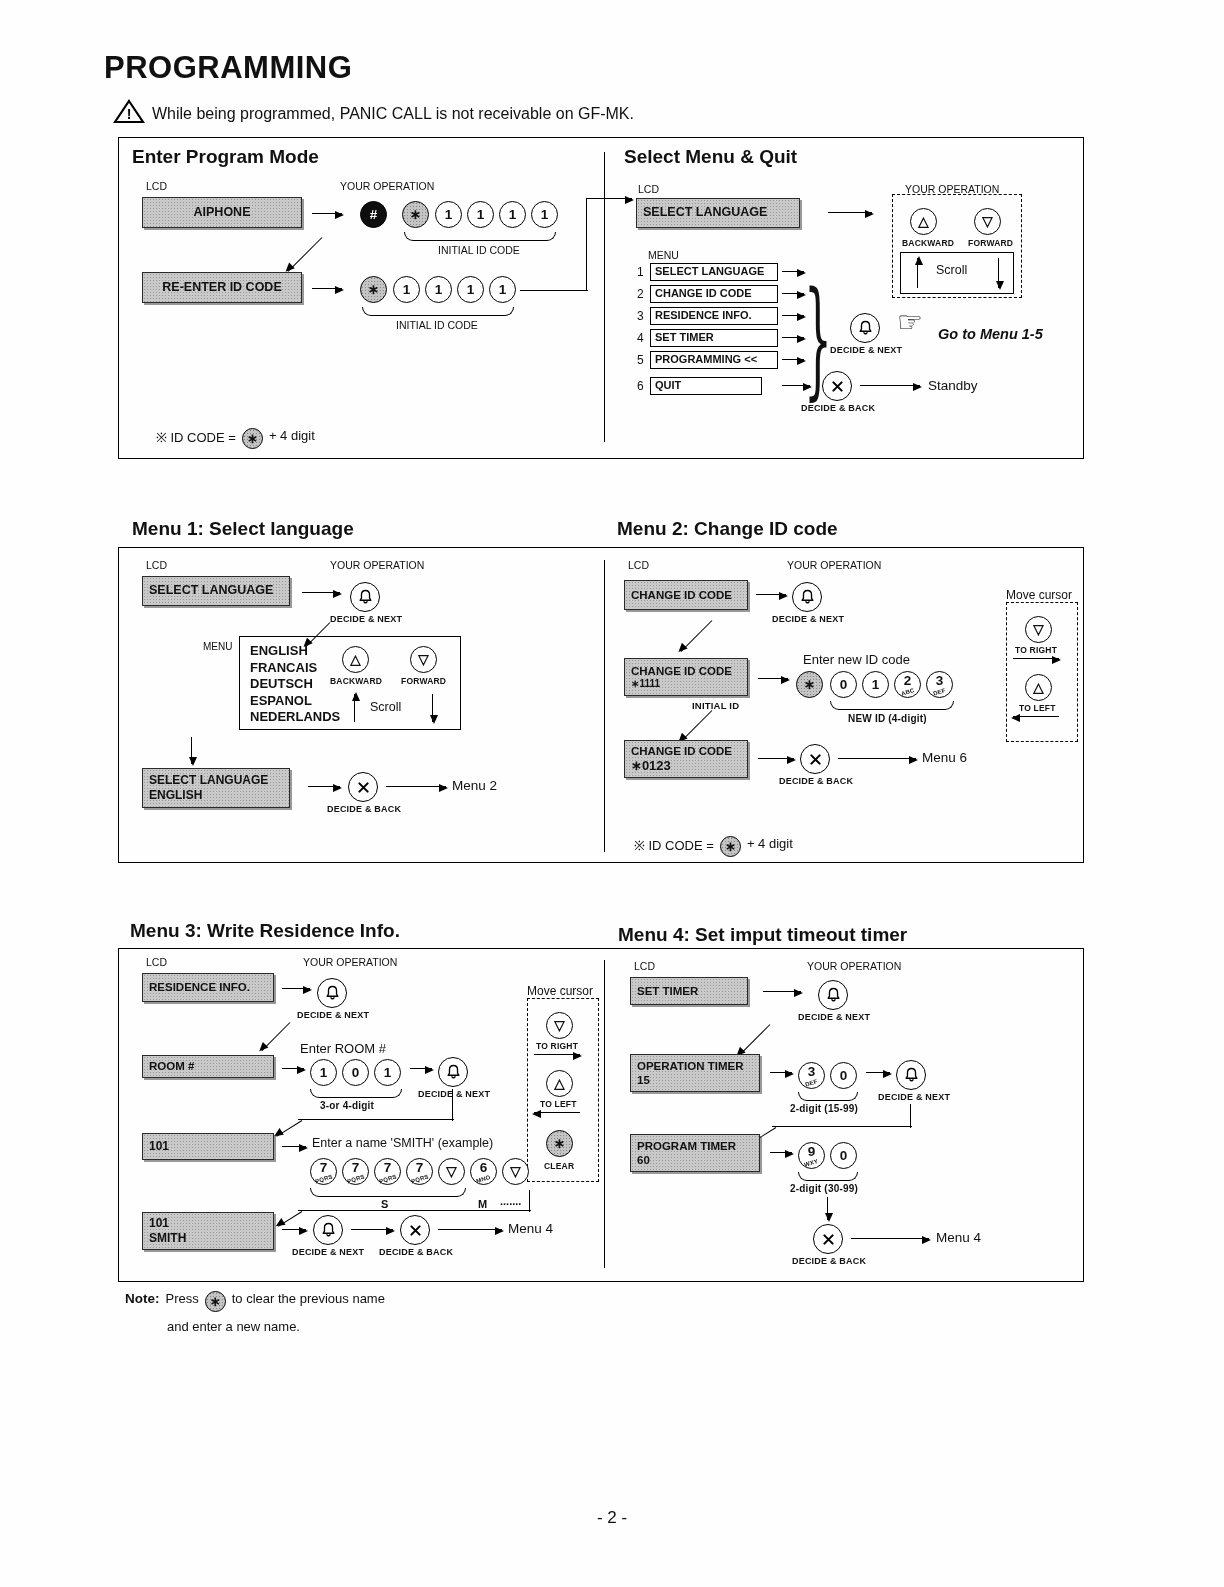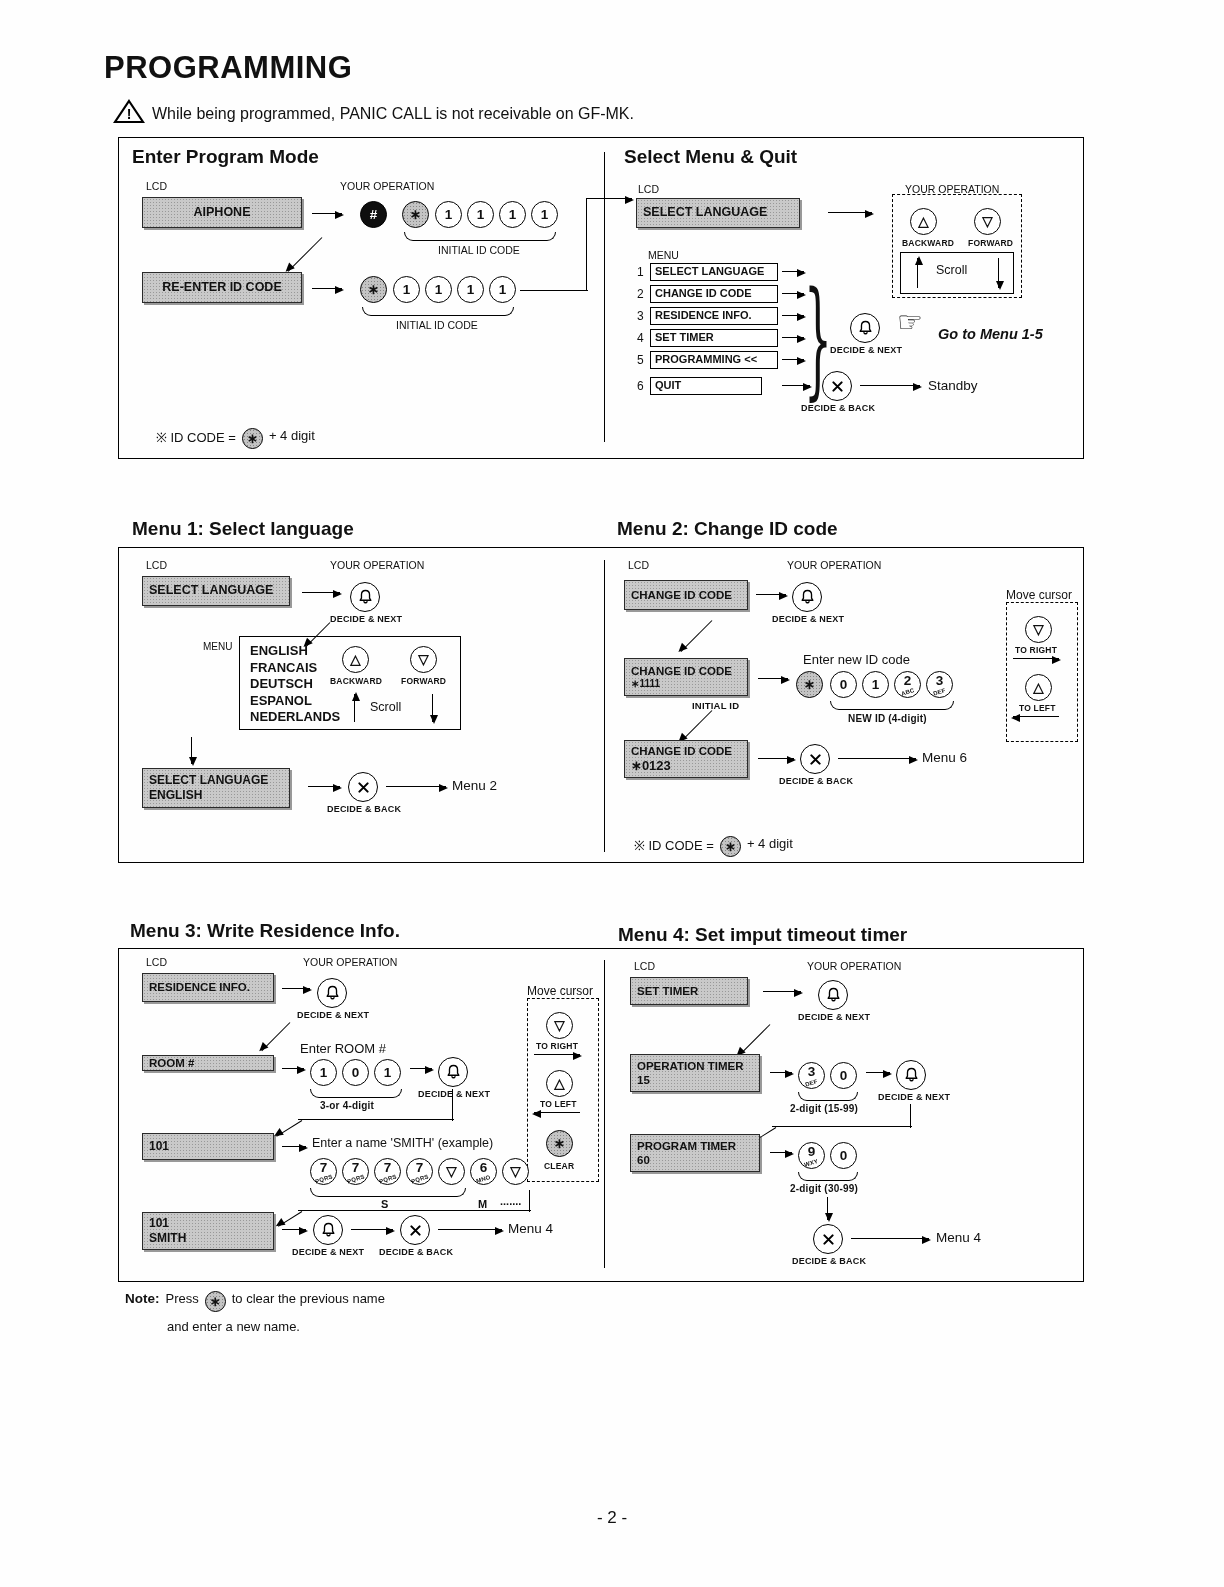--- a/index.html
+++ b/index.html
@@ -340,21 +340,21 @@
   <span class="abs key op" style="left:317px;top:978px">
     <svg viewBox="0 0 24 24" width="19" height="19">
         <path d="M12 3.2c-3 0-5.1 2.3-5.1 5.4v4.1L5.2 15.5h13.6l-1.7-2.8V8.6c0-3.1-2.1-5.4-5.1-5.4z" fill="none" stroke="#000" stroke-width="1.7" stroke-linejoin="round"></path>
         <path d="M10.1 17.3a2 2 0 0 0 3.8 0" fill="none" stroke="#000" stroke-width="1.7" stroke-linecap="round"></path>
       </svg>
   </span>
   <div class="abs xs" style="left:297px;top:1010px">DECIDE &amp; NEXT</div>
   <div class="abs arr rot" style="left:290px;top:1022px;width:40px;transform:rotate(135deg)"></div>
 
   <div class="abs" style="left:300px;top:1041px;font-size:13px">Enter ROOM #</div>
-  <div class="abs lcd" style="left:142px;top:1055px;width:132px;height:16px;font-size:11.5px">
+  <div class="abs lcd" style="left:142px;top:1055px;width:132px;height:23px;font-size:11.5px">
       <span>ROOM #</span>
     </div>
   <div class="abs arr" style="left:282px;top:1068px;width:22px"></div>
   <span class="abs key" style="left:310px;top:1059px">
       <span>1</span>
     </span>
   <span class="abs key" style="left:342px;top:1059px">
       <span>0</span>
     </span>
   <span class="abs key" style="left:374px;top:1059px">

